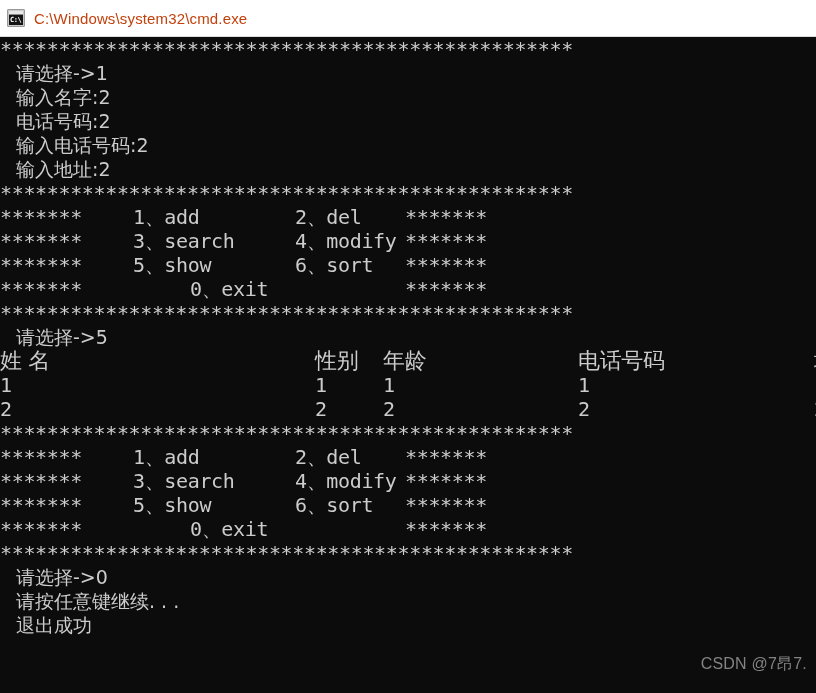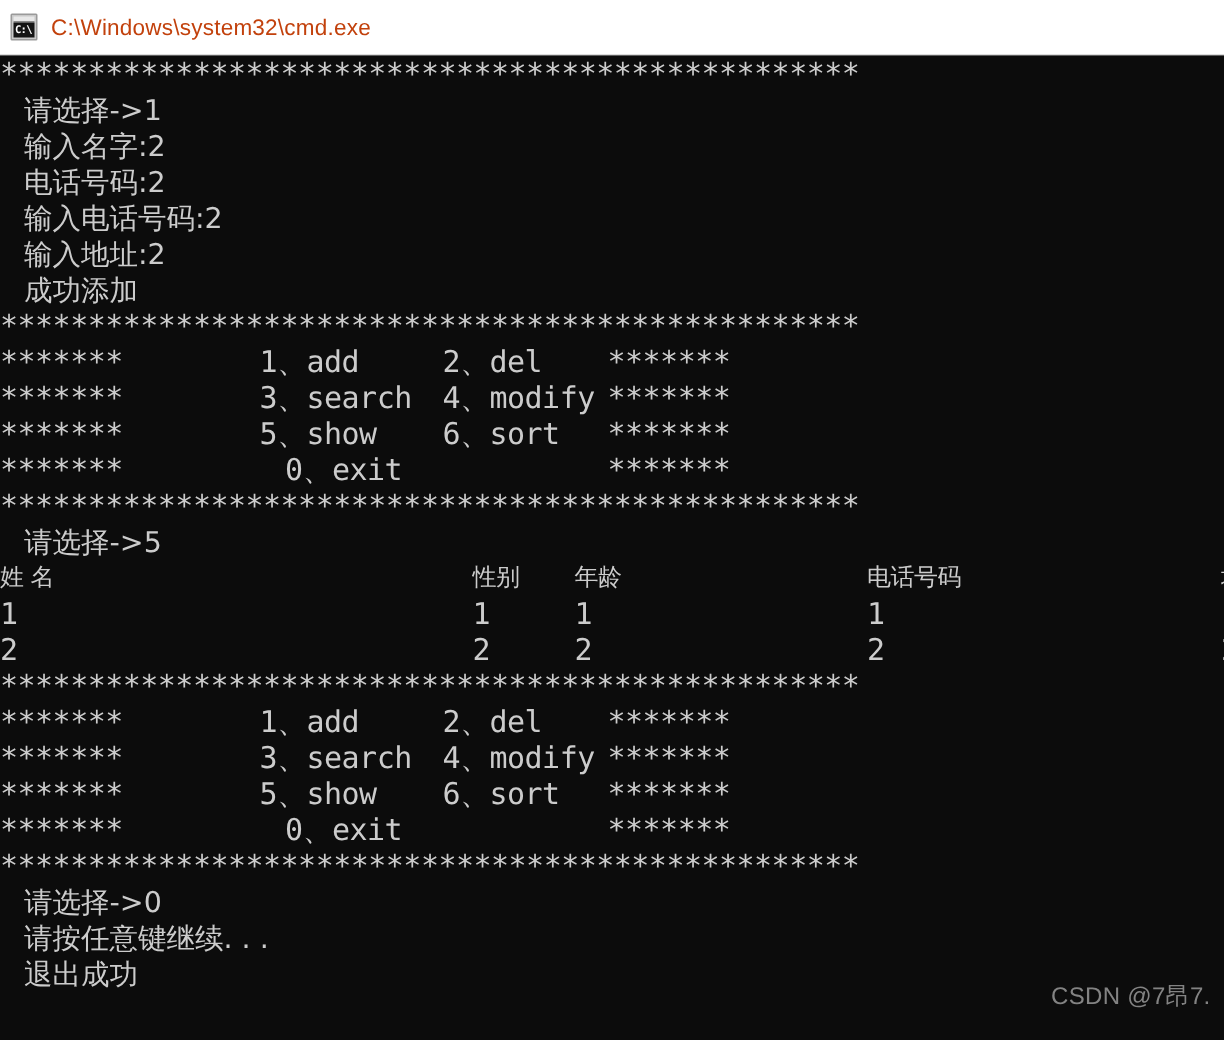--- a/index.html
+++ b/index.html
@@ -116,21 +116,21 @@
     font-family: "DejaVu Sans Mono", monospace;
     font-size: 20px;
     letter-spacing: -0.35px;
   }
   .menu-row span {
     position: absolute;
     top: 0;
     white-space: pre;
   }
   .m-left   { left: 0px; }
-  .m-col1   { left: 133px; margin-left: 40px; }
+  .m-col1   { left: 133px; }
   .m-col2   { left: 295px; }
   .m-right  { left: 405px; }
   .m-exit   { left: 190px; }
 
   
   .table-row {
     position: relative;
     height: 24px;
     line-height: 24px;
     white-space: pre;
@@ -144,21 +144,21 @@
     top: 0;
     white-space: pre;
   }
   .t-c0 { left: 0px; }
   .t-c1 { left: 287px; margin-left: 28px; }
   .t-c2 { left: 383px; }
   .t-c3 { left: 578px; }
   .t-c4 { left: 782px; margin-left: 32px; }
   .table-row span.cn {
     font-family: "DejaVu Sans", "Liberation Sans", sans-serif;
-    font-size: 16px;
+    font-size: 22px;
   }
 
   
   #watermark {
     position: absolute;
     right: 9px;
     bottom: 18px;
     color: #8e8e8e;
     font-family: "Liberation Sans", sans-serif;
     font-size: 16px;
@@ -182,21 +182,20 @@
 
   <div id="console">
 
     <div class="crow"><span class="stars">*************************************************</span></div>
 
     <div class="crow"><span class="cn">请选择-&gt;1</span></div>
     <div class="crow"><span class="cn">输入名字:2</span></div>
     <div class="crow"><span class="cn">电话号码:2</span></div>
     <div class="crow"><span class="cn">输入电话号码:2</span></div>
     <div class="crow"><span class="cn">输入地址:2</span></div>
-    <div class="crow"><span class="cn">成功添加</span></div>
 
     <div class="crow"><span class="stars">*************************************************</span></div>
 
     <div class="menu-row">
       <span class="m-left">*******</span>
       <span class="m-col1 cn">1、add</span>
       <span class="m-col2 cn">2、del</span>
       <span class="m-right">*******</span>
     </div>
     <div class="menu-row">

